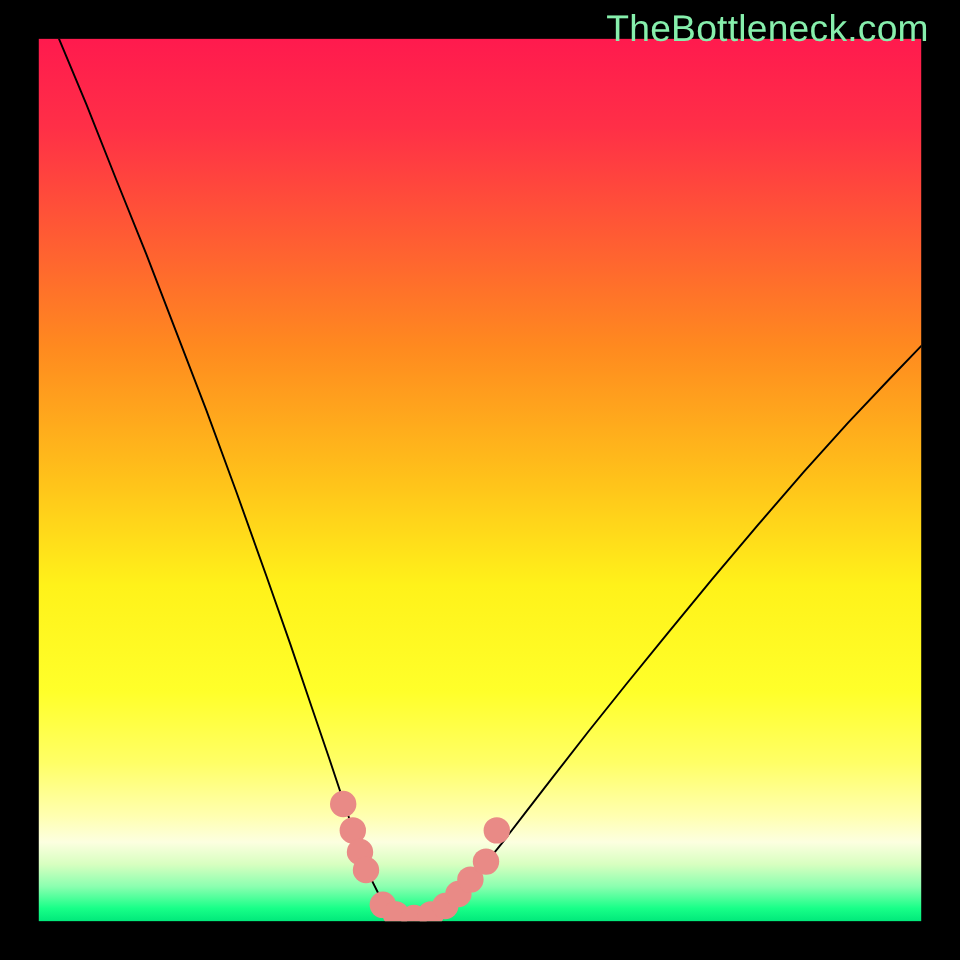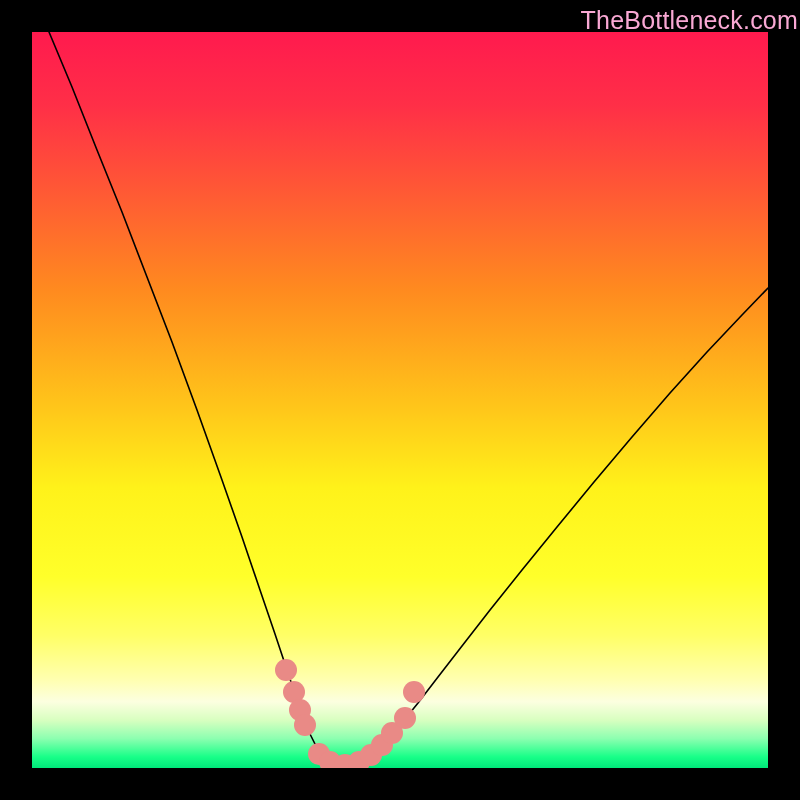--- a/index.html
+++ b/index.html
@@ -24,23 +24,23 @@
     height: 736px;
     overflow: hidden;
   }
   .gradient-bg {
     position: absolute;
     inset: 0;
   }
   .watermark {
     position: absolute;
     top: 6px;
-    right: 2px;
-    color: #f9a8d4;
-    font-size: 25px;
+    right: 26px;
+    color: #86efac;
+    font-size: 31px;
     font-weight: 500;
     letter-spacing: 0.2px;
   }
   svg.curves {
     position: absolute;
     inset: 0;
   }
 </style>
 </head>
 <body>

